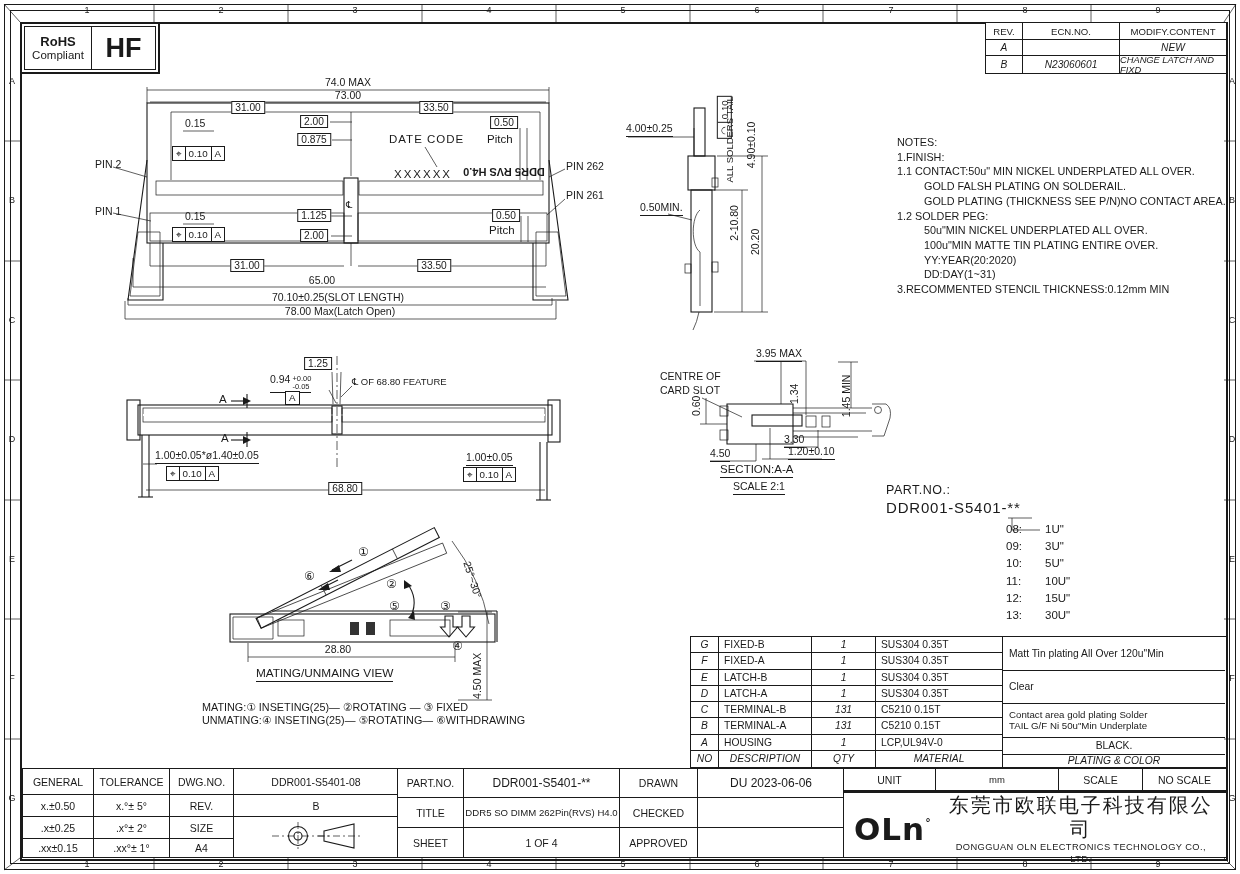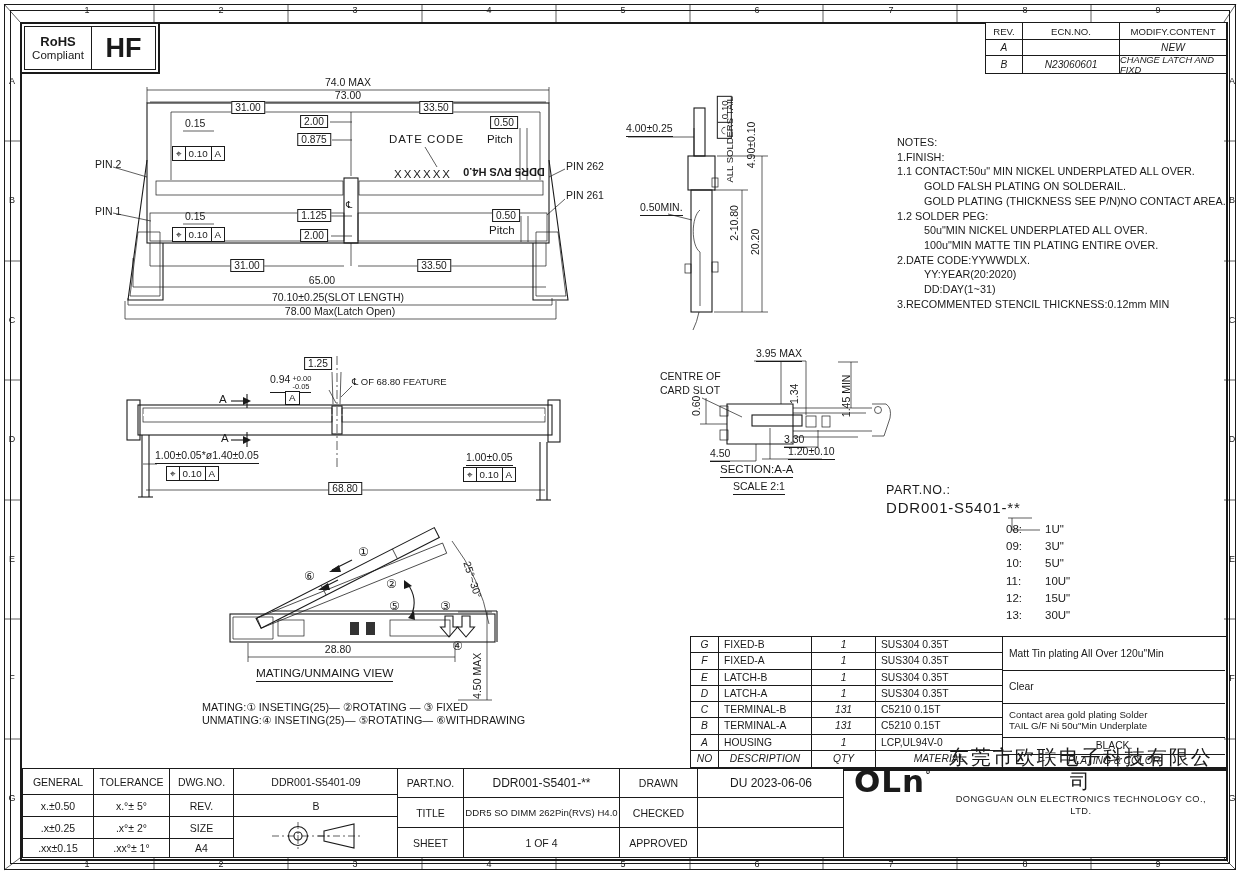--- a/index.html
+++ b/index.html
@@ -139,21 +139,20 @@
 
   <div class="notes">
     <div class="nl">NOTES:</div>
     <div class="nl">1.FINISH:</div>
     <div class="nl">1.1 CONTACT:50u" MIN NICKEL UNDERPLATED ALL OVER.</div>
     <div class="nl ind">GOLD FALSH PLATING ON SOLDERAIL.</div>
     <div class="nl ind">GOLD PLATING (THICKNESS SEE P/N)NO CONTACT AREA.</div>
     <div class="nl">1.2 SOLDER PEG:</div>
     <div class="nl ind">50u"MIN NICKEL UNDERPLATED ALL OVER.</div>
     <div class="nl ind">100u"MIN MATTE TIN PLATING ENTIRE OVER.</div>
-    <div class="nl">2.DATE CODE:YYWWDLX.</div>
     <div class="nl ind">YY:YEAR(20:2020)</div>
     <div class="nl ind">DD:DAY(1~31)</div>
     <div class="nl">3.RECOMMENTED STENCIL THICKNESS:0.12mm MIN</div>
   </div>
 
   <div class="pcode">
     <div class="pcode-label">PART.NO.:</div>
     <div class="pcode-base">DDR001-S5401-**</div>
     <div class="pcode-opt" style="top:40px">
         <span>08:</span>
@@ -233,21 +232,21 @@
       <div class="bp ce it" style="flex:1">
           <span>PLATING &amp; COLOR</span>
         </div>
     </div>
   </div>
 
   <div class="tbl-grid tb-left">
     <div class="tc" style="grid-area:1/1">GENERAL</div>
     <div class="tc" style="grid-area:1/2">TOLERANCE</div>
     <div class="tc" style="grid-area:1/3">DWG.NO.</div>
-    <div class="tc" style="grid-area:1/4;border-right:none">DDR001-S5401-09</div>
+    <div class="tc" style="grid-area:1/4;border-right:none">DDR001-S5401-08</div>
     <div class="tc" style="grid-area:2/1">x.±0.50</div>
     <div class="tc" style="grid-area:2/2">x.°± 5°</div>
     <div class="tc" style="grid-area:2/3">REV.</div>
     <div class="tc" style="grid-area:2/4;border-right:none">B</div>
     <div class="tc" style="grid-area:3/1">.x±0.25</div>
     <div class="tc" style="grid-area:3/2">.x°± 2°</div>
     <div class="tc" style="grid-area:3/3">SIZE</div>
     <div class="tc" style="grid-area:3/4/5/5;border-right:none;border-bottom:none"></div>
     <div class="tc" style="grid-area:4/1;border-bottom:none">.xx±0.15</div>
     <div class="tc" style="grid-area:4/2;border-bottom:none">.xx°± 1°</div>
@@ -263,20 +262,26 @@
     <div class="tc" style="grid-area:2/2;font-size:9.6px">DDR5 SO DIMM 262Pin(RVS) H4.0</div>
     <div class="tc" style="grid-area:2/3">CHECKED</div>
     <div class="tc" style="grid-area:2/4;border-right:none"></div>
     <div class="tc" style="grid-area:3/1;border-bottom:none">SHEET</div>
     <div class="tc" style="grid-area:3/2;border-bottom:none">1 OF 4</div>
     <div class="tc" style="grid-area:3/3;border-bottom:none">APPROVED</div>
     <div class="tc" style="grid-area:3/4;border-right:none;border-bottom:none"></div>
   </div>
 
   <div class="tbl-grid tb-right">
+    <div class="unit-row">
+      <div>UNIT</div>
+      <div style="font-size:9.5px">mm</div>
+      <div>SCALE</div>
+      <div>NO SCALE</div>
+    </div>
     <div class="company">
       <div class="logo"><span>OLn</span><sup>°</sup></div>
       <div class="cnames">
         <div class="cn-cn">东莞市欧联电子科技有限公司</div>
         <div class="cn-en">DONGGUAN OLN ELECTRONICS TECHNOLOGY CO., LTD.</div>
       </div>
     </div>
   </div>
 
   <svg class="art" width="1240" height="874" viewBox="0 0 1240 874">

